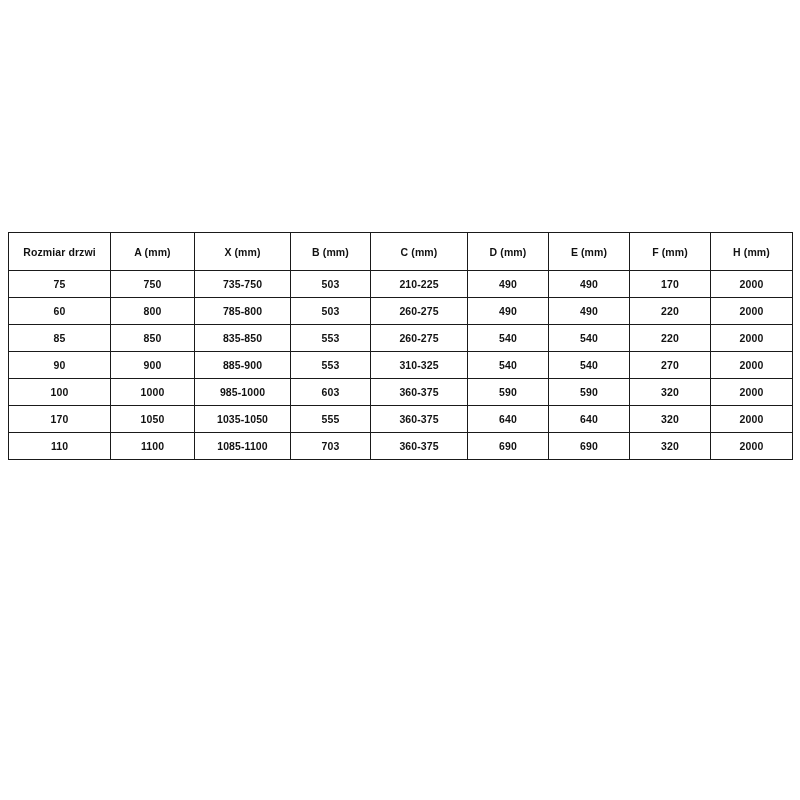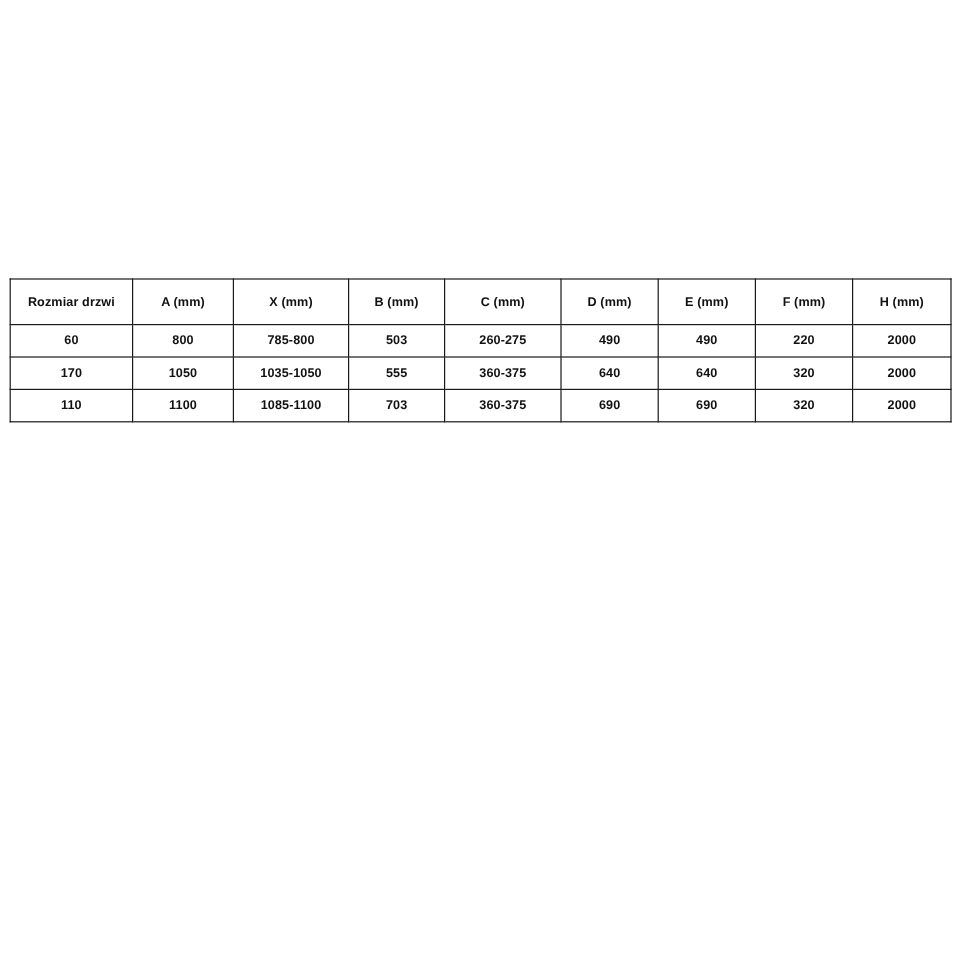--- a/index.html
+++ b/index.html
@@ -84,28 +84,72 @@
           <th>B (mm)</th>
           <th>C (mm)</th>
           <th>D (mm)</th>
           <th>E (mm)</th>
           <th>F (mm)</th>
           <th>H (mm)</th>
         </tr>
       </thead>
       <tbody>
         <tr>
+          <td>75</td>
+          <td>750</td>
+          <td>735-750</td>
+          <td>503</td>
+          <td>210-225</td>
+          <td>490</td>
+          <td>490</td>
+          <td>170</td>
+          <td>2000</td>
+        </tr>
+        <tr>
           <td>60</td>
           <td>800</td>
           <td>785-800</td>
           <td>503</td>
           <td>260-275</td>
           <td>490</td>
           <td>490</td>
           <td>220</td>
+          <td>2000</td>
+        </tr>
+        <tr>
+          <td>85</td>
+          <td>850</td>
+          <td>835-850</td>
+          <td>553</td>
+          <td>260-275</td>
+          <td>540</td>
+          <td>540</td>
+          <td>220</td>
+          <td>2000</td>
+        </tr>
+        <tr>
+          <td>90</td>
+          <td>900</td>
+          <td>885-900</td>
+          <td>553</td>
+          <td>310-325</td>
+          <td>540</td>
+          <td>540</td>
+          <td>270</td>
+          <td>2000</td>
+        </tr>
+        <tr>
+          <td>100</td>
+          <td>1000</td>
+          <td>985-1000</td>
+          <td>603</td>
+          <td>360-375</td>
+          <td>590</td>
+          <td>590</td>
+          <td>320</td>
           <td>2000</td>
         </tr>
         <tr>
           <td>170</td>
           <td>1050</td>
           <td>1035-1050</td>
           <td>555</td>
           <td>360-375</td>
           <td>640</td>
           <td>640</td>

